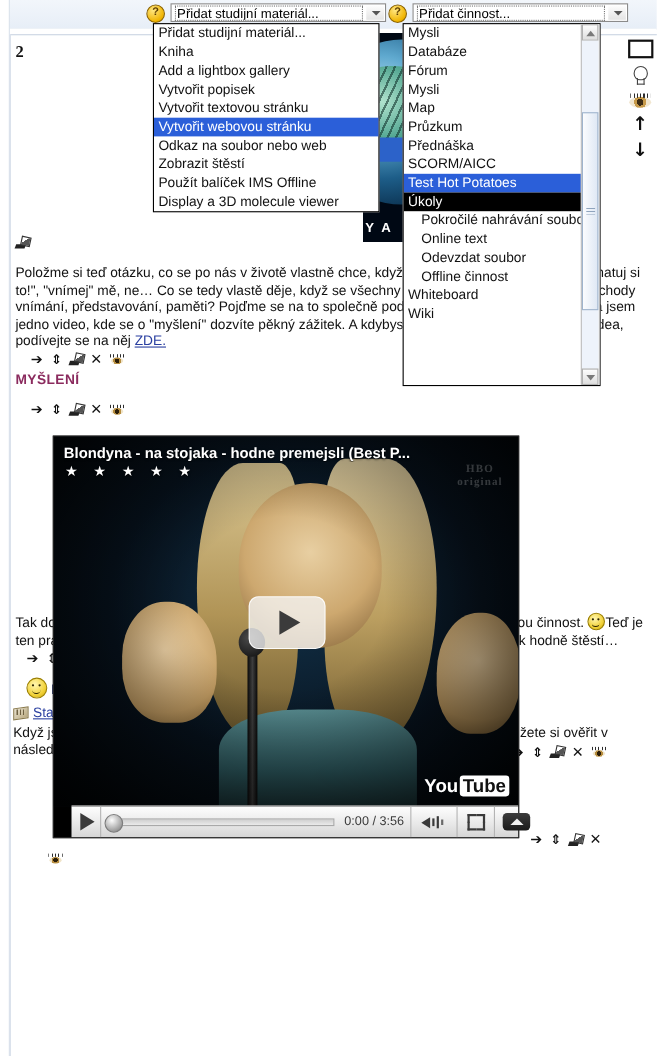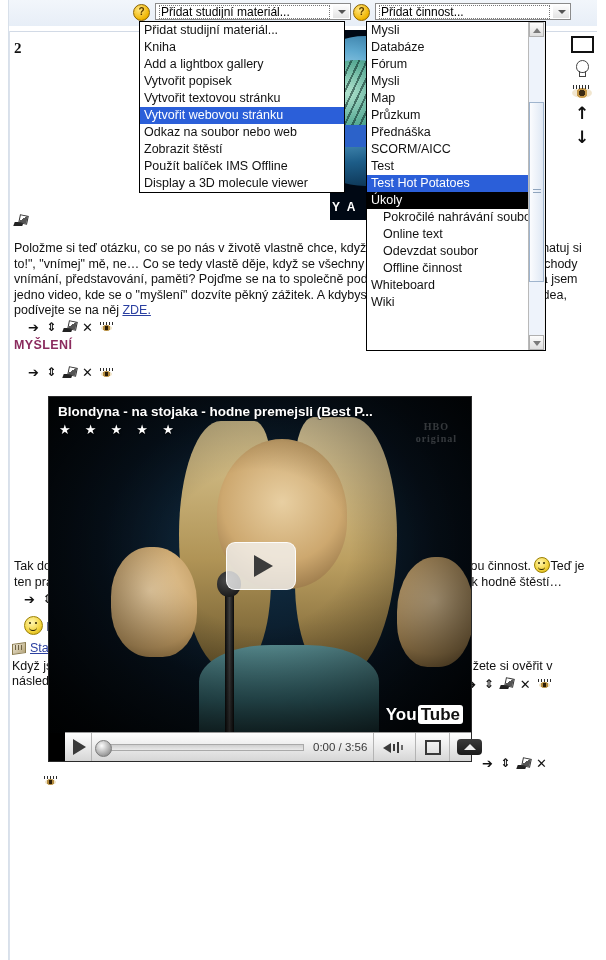--- a/index.html
+++ b/index.html
@@ -385,21 +385,20 @@
   <div class="dropdown" id="dd-activity" style="left:366px;top:21px;width:180px;height:330px;">
     <div id="dd-activity-list" style="position:absolute;left:0;top:0;right:16px;bottom:0;overflow:hidden;">
         <div class="dd-opt">Mysli</div>
         <div class="dd-opt">Databáze</div>
         <div class="dd-opt">Fórum</div>
         <div class="dd-opt">Mysli</div>
         <div class="dd-opt">Map</div>
         <div class="dd-opt">Průzkum</div>
         <div class="dd-opt">Přednáška</div>
         <div class="dd-opt">SCORM/AICC</div>
-        <div class="dd-opt">Test</div>
         <div class="dd-opt sel-blue">Test Hot Potatoes</div>
         <div class="dd-opt sel-black">Úkoly</div>
         <div class="dd-opt indent">Pokročilé nahrávání souborů</div>
         <div class="dd-opt indent">Online text</div>
         <div class="dd-opt indent">Odevzdat soubor</div>
         <div class="dd-opt indent">Offline činnost</div>
         <div class="dd-opt">Whiteboard</div>
         <div class="dd-opt">Wiki</div>
       </div>
     <div class="dd-scroll">

